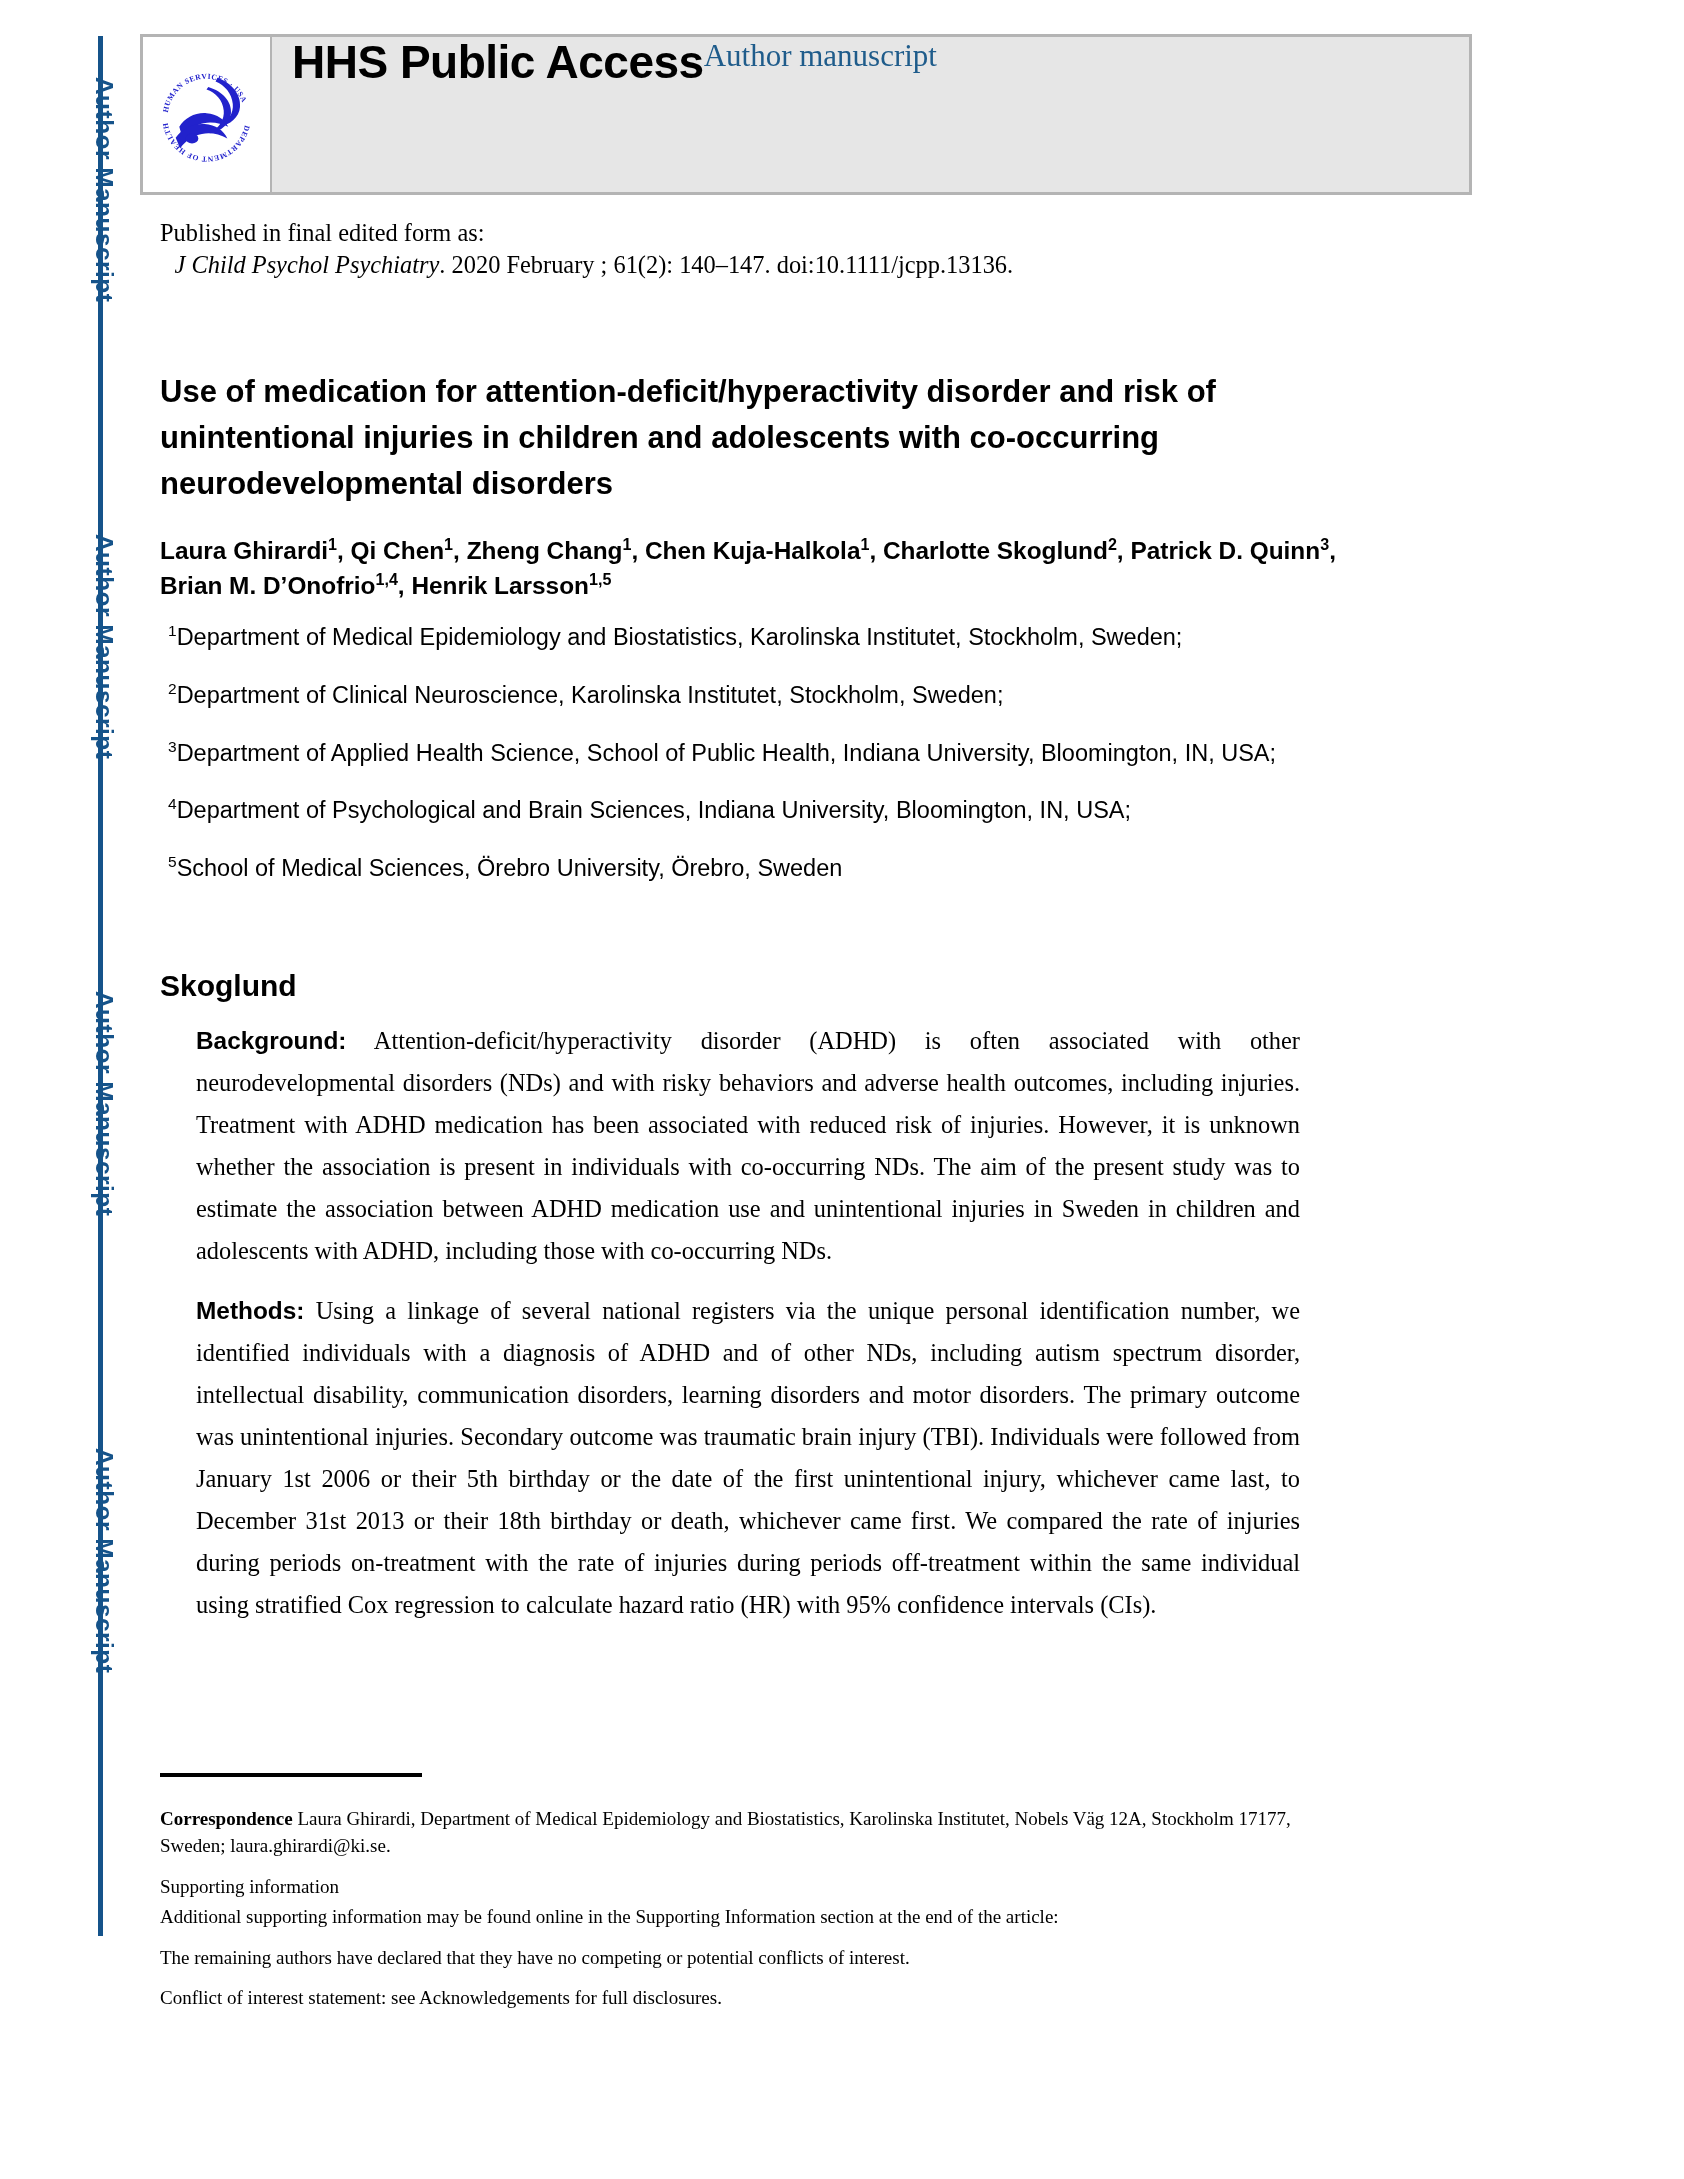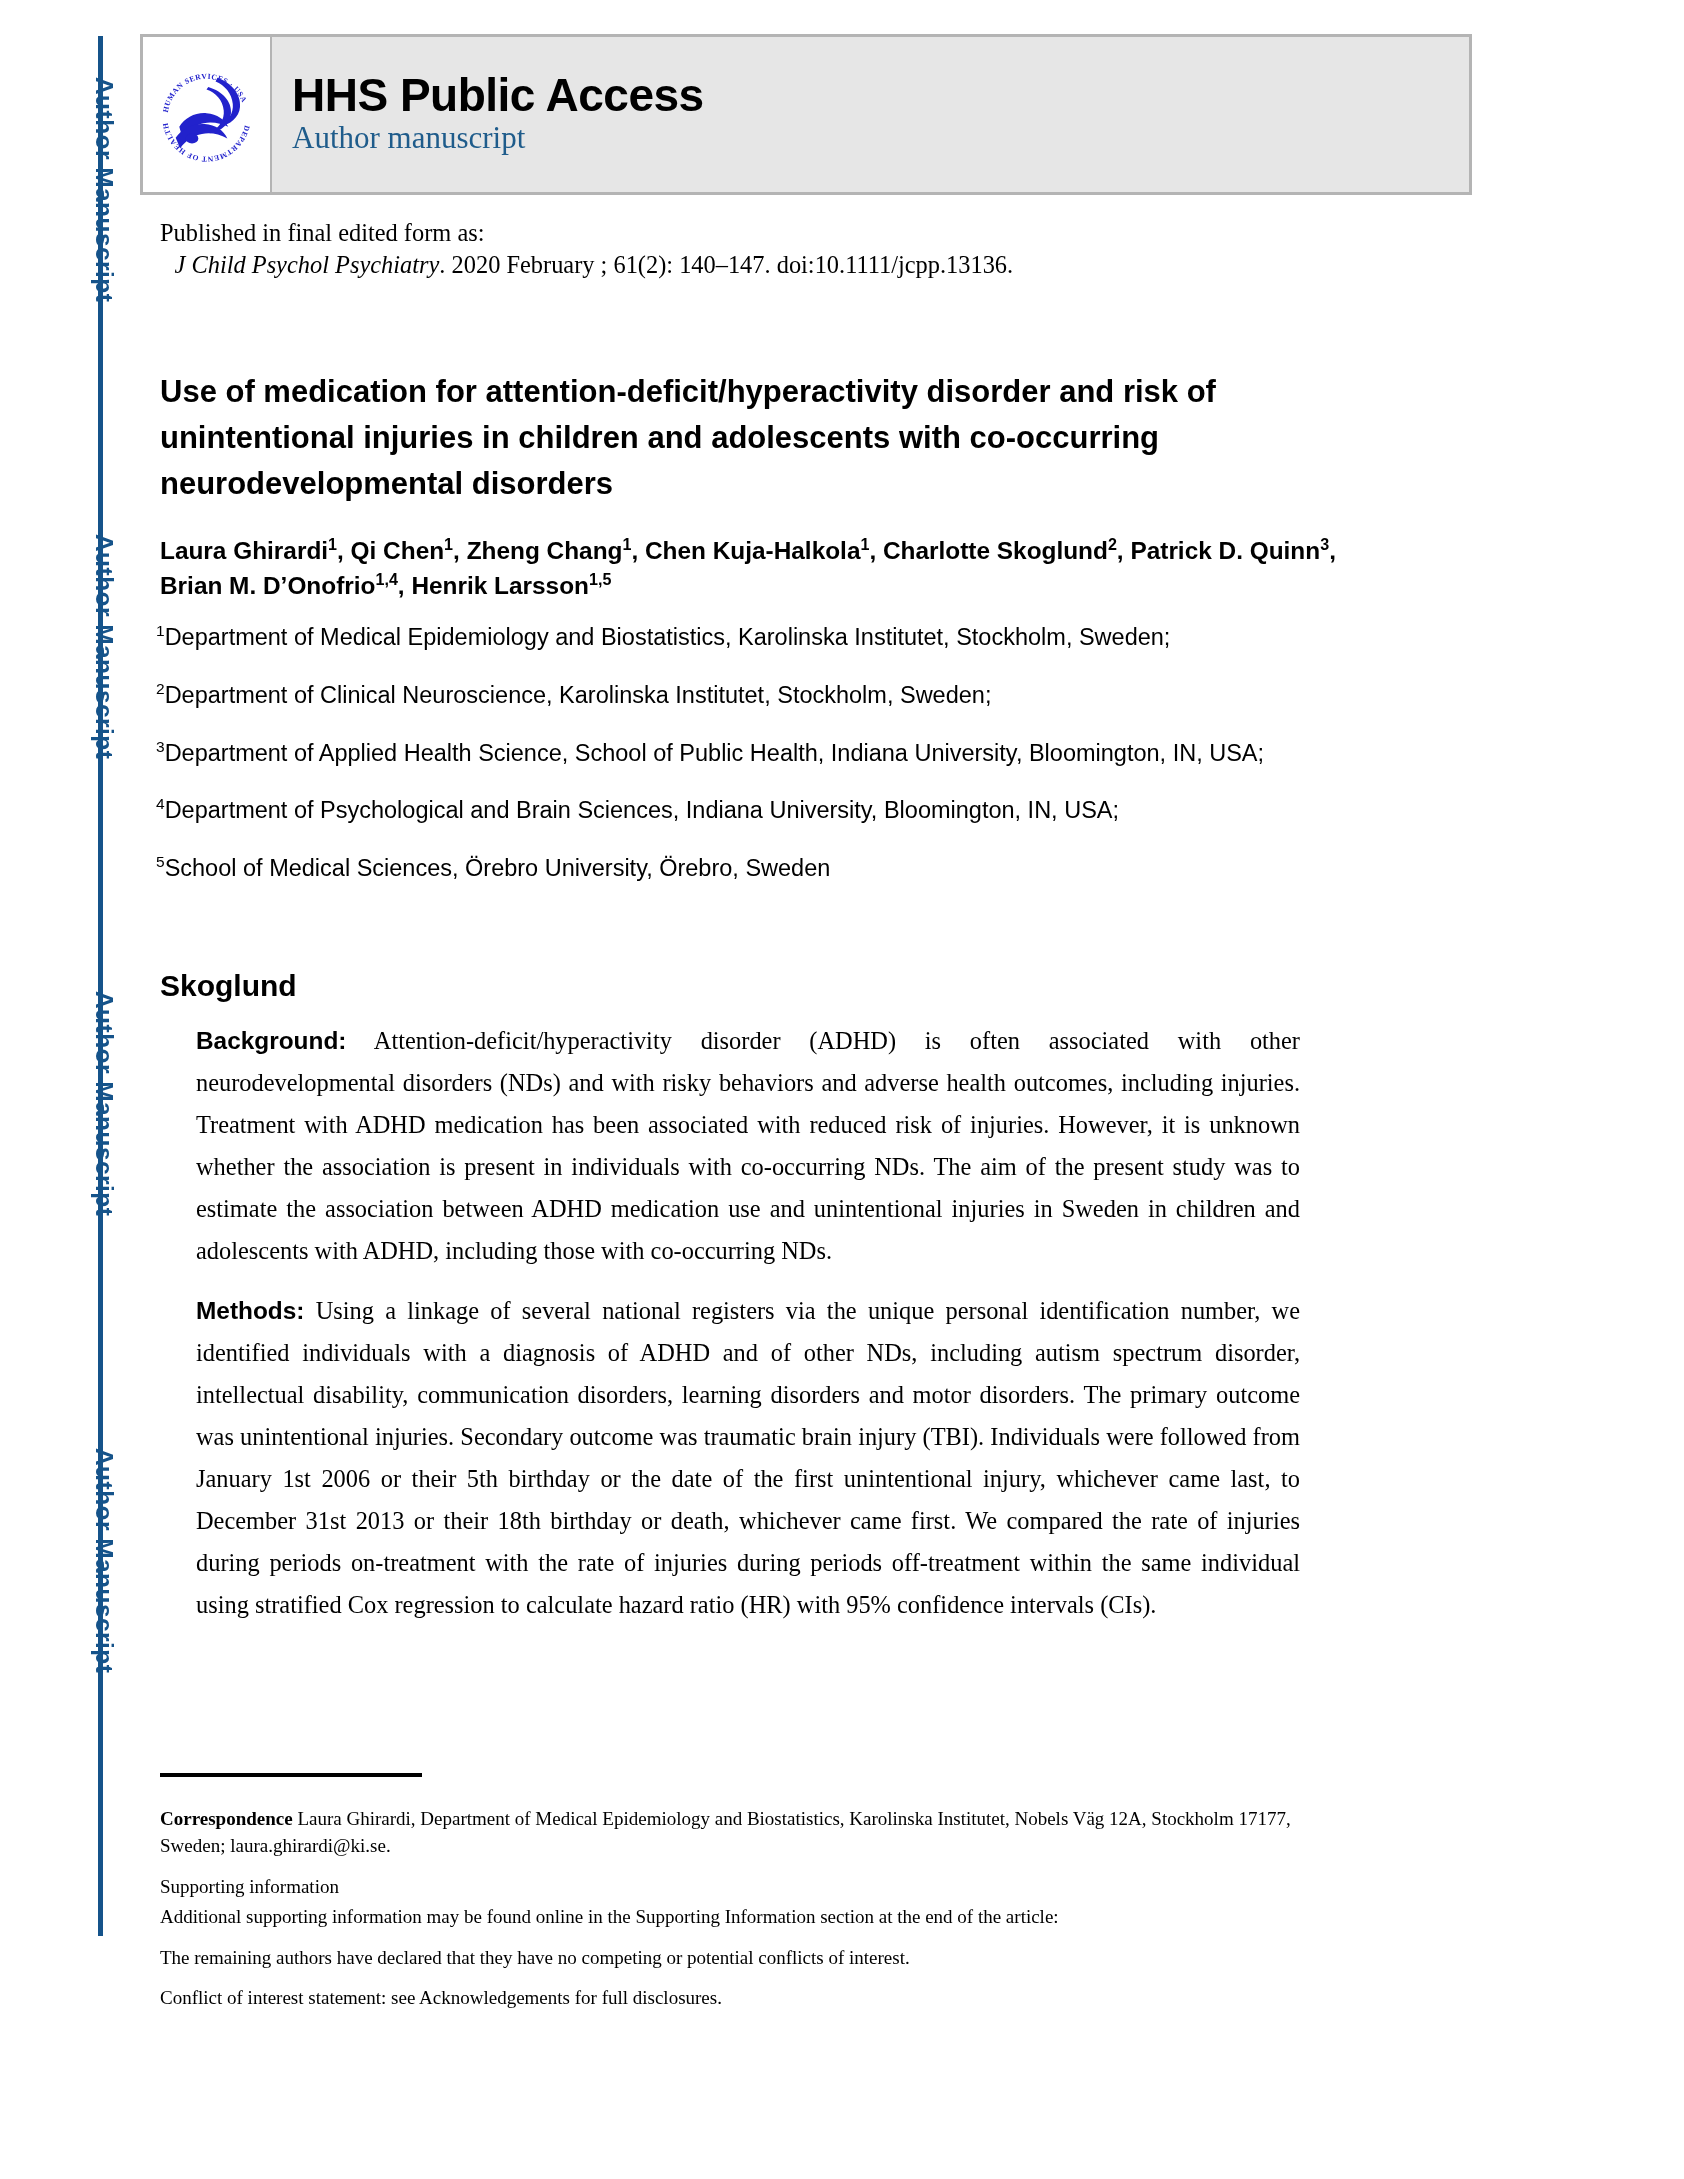--- a/index.html
+++ b/index.html
@@ -77,21 +77,20 @@
     border-right: 2.7px solid #b4b4b4;
     display: flex;
     align-items: center;
     justify-content: center;
     flex: 0 0 127px;
   }
   #hhs-banner-text {
     padding-left: 20px;
     padding-top: 1.8px;
     display: flex;
-    flex-direction: column;
     justify-content: center;
   }
   #hhs-title {
     font-family: "Liberation Sans", sans-serif;
     font-weight: bold;
     font-size: 46px;
     color: #000000;
     line-height: 1.02;
     letter-spacing: -0.5px;
     margin-bottom: 2.7px;
@@ -147,21 +146,21 @@
     font-weight: bold;
     font-size: 24.4px;
     line-height: 1.42;
     color: #000;
   }
   sup { font-size: 0.66em; vertical-align: super; line-height: 0; }
 
   
   #affiliations-block {
     position: absolute;
-    left: 16px;
+    left: 28px;
     top: 621px;
     width: 1203px;
     font-family: "Liberation Sans", sans-serif;
     font-size: 23.5px;
     line-height: 1.42;
     color: #000;
   }
   .affiliation { margin-bottom: 24.4px; }
 
   

